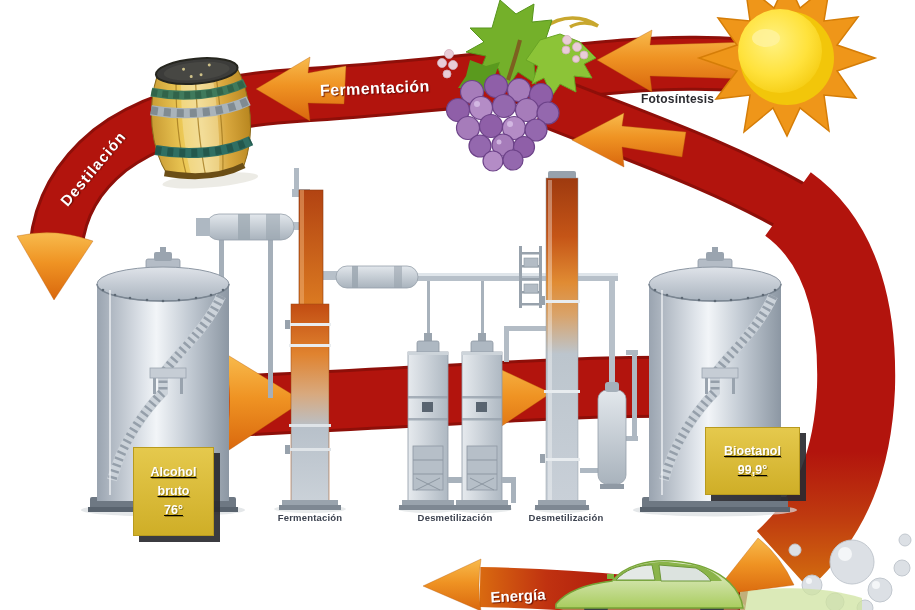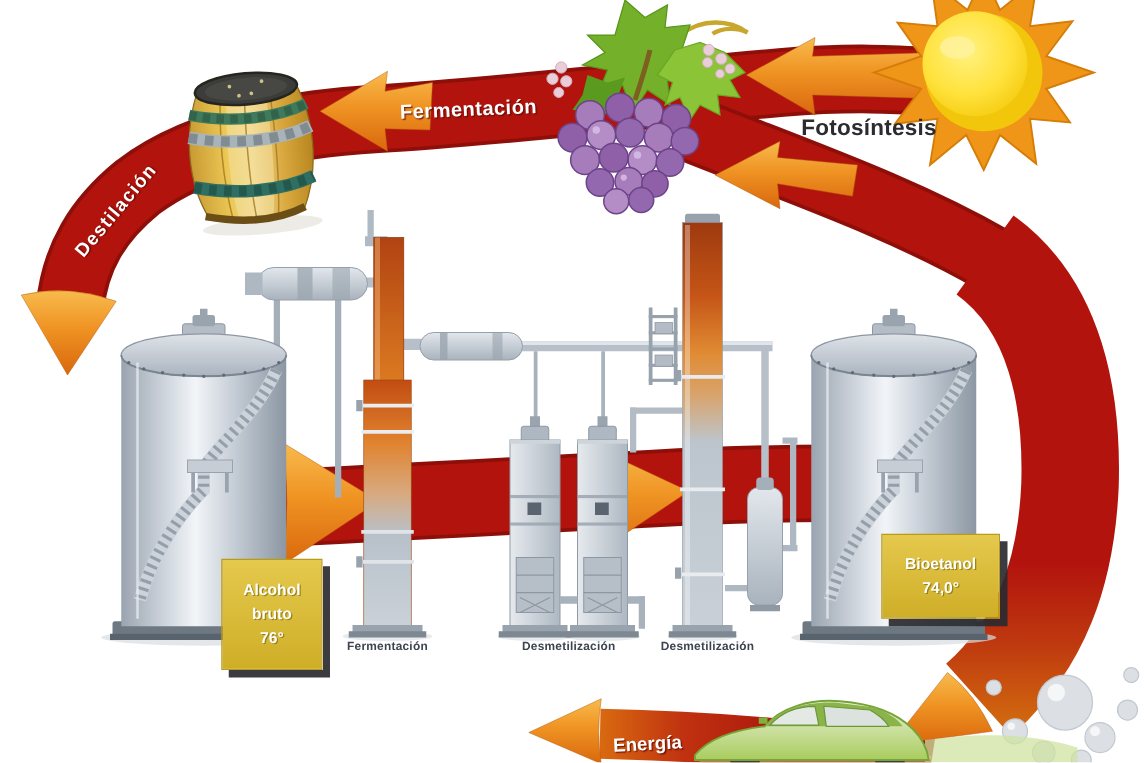--- a/index.html
+++ b/index.html
@@ -4,29 +4,29 @@
 <style>
   html,body{margin:0;padding:0;background:#fff;}
   .scene{position:relative;width:915px;height:610px;overflow:hidden;background:#ffffff;
          font-family:"Liberation Sans",sans-serif;}
   .scene svg{position:absolute;left:0;top:0;}
   .txt{position:absolute;color:#fff;font-weight:bold;white-space:nowrap;}
   .fermentacion{left:320px;top:79px;width:140px;font-size:16px;letter-spacing:.4px;
       transform:rotate(-2.5deg);text-shadow:1px 1px 1px rgba(96,10,5,.85);}
   .destilacion{left:8px;top:160px;width:170px;text-align:center;font-size:15px;letter-spacing:1.1px;
       transform:rotate(-50deg);text-shadow:1px 1px 1px rgba(96,10,5,.85);}
-  .fotosintesis{left:641px;top:92px;color:#2b2b30;font-size:18px;letter-spacing:.2px;}
+  .fotosintesis{left:641px;top:92px;color:#2b2b30;font-size:12px;letter-spacing:.2px;}
   .energia{left:462px;top:587px;width:112px;text-align:center;font-size:15px;
       transform:rotate(-3deg);text-shadow:1px 1px 1px rgba(96,10,5,.85);}
   .tag{position:absolute;background:linear-gradient(#e5c94d,#cfae27);
       border:1px solid #b89a1e;box-shadow:6px 6px 0 rgba(42,42,48,.92);
-      display:flex;flex-direction:column;justify-content:center;align-items:center;}
+      display:flex;flex-direction:column;justify-content:center;align-items:center;text-decoration:underline;}
   .tag-line{color:#fff;font-weight:bold;font-size:12.5px;line-height:1.5;
       text-shadow:1px 1px 0 rgba(138,116,20,.8);}
-  .tag-alcohol{left:133px;top:447px;width:79px;height:87px;margin-left:44px;}
+  .tag-alcohol{left:133px;top:447px;width:79px;height:87px;}
   .tag-bioetanol{left:705px;top:427px;width:93px;height:66px;}
   .proc{position:absolute;top:512px;width:120px;text-align:center;color:#3d4350;
       font-size:9.5px;font-weight:bold;letter-spacing:.2px;}
   .proc-1{left:250px;} .proc-2{left:395px;} .proc-3{left:506px;text-align:center;}
 </style>
 </head>
 <body>
 
 <div class="scene">
 <svg width="915" height="610" viewBox="0 0 915 610">
@@ -353,19 +353,19 @@
   <div class="txt fotosintesis">Fotosíntesis</div>
   <div class="txt energia">Energía</div>
 
   <div class="tag tag-alcohol">
     <div class="tag-line">Alcohol</div>
     <div class="tag-line">bruto</div>
     <div class="tag-line">76°</div>
   </div>
   <div class="tag tag-bioetanol">
     <div class="tag-line">Bioetanol</div>
-    <div class="tag-line">74,0°</div>
+    <div class="tag-line">99,9°</div>
   </div>
 
   <div class="proc proc-1">Fermentación</div>
   <div class="proc proc-2">Desmetilización</div>
   <div class="proc proc-3">Desmetilización</div>
 </div>
 
 </body></html>

